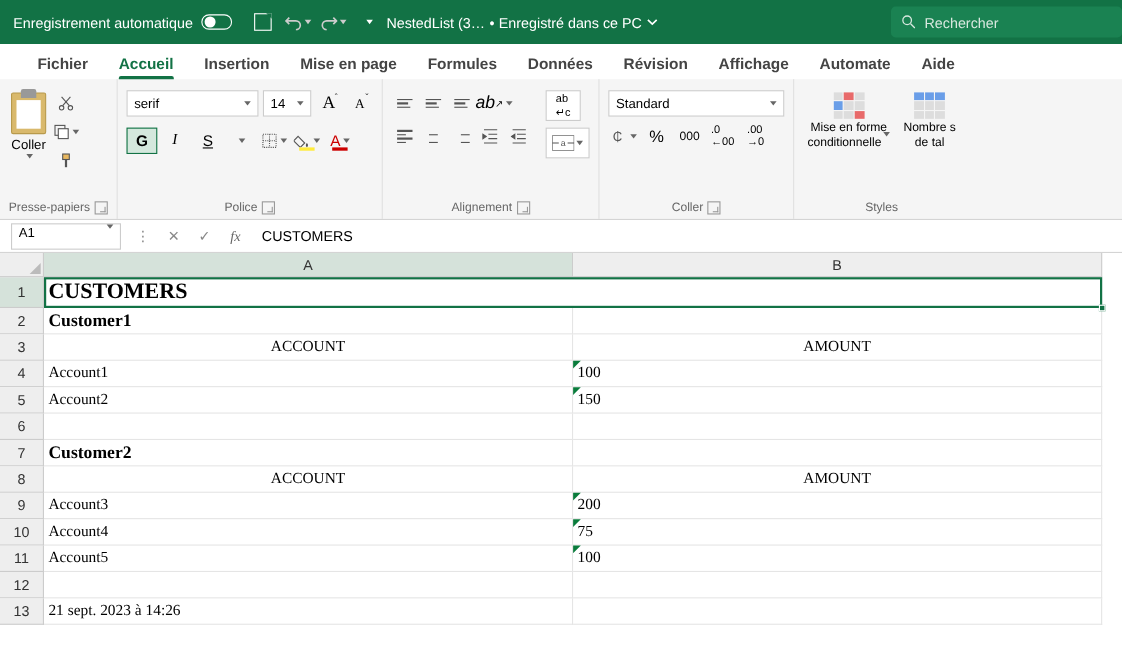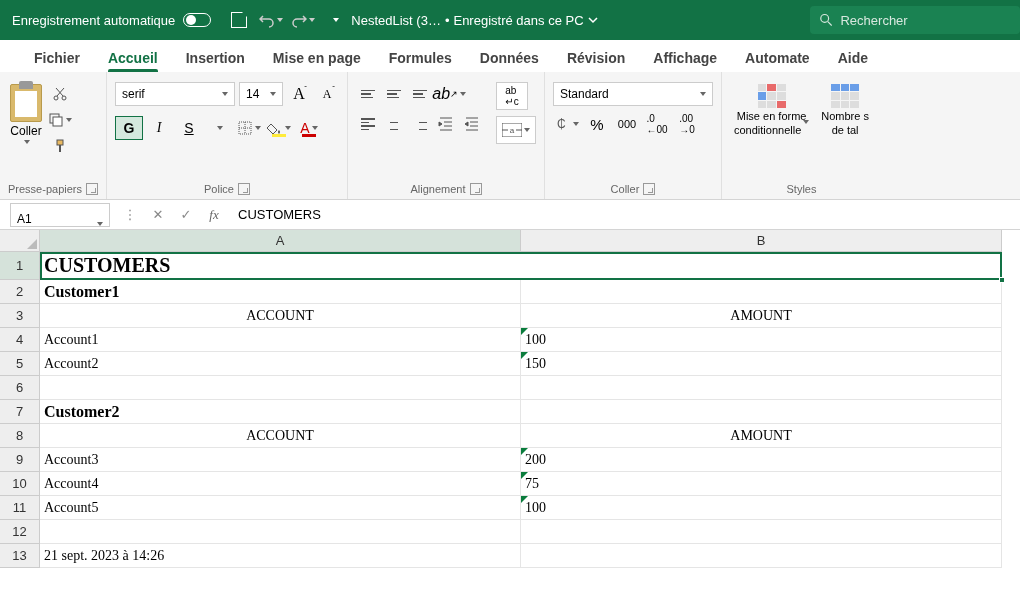--- a/index.html
+++ b/index.html
@@ -60,21 +60,21 @@
 
 
 .style-btn { display: flex; flex-direction: column; align-items: center; gap: 2px; cursor: pointer; padding: 2px 4px; font-size: 11px; }
 .grid-icon { width: 28px; height: 24px; display: grid; grid-template-columns: repeat(3,1fr); grid-template-rows: repeat(3,1fr); gap: 1px; }
 .grid-icon span { background: #ddd; }
 .grid-icon span.r { background: #e86a6a; }
 .grid-icon span.b { background: #6a9ee8; }
 
 
 .formulabar { height: 30px; border-bottom: 1px solid #d4d4d4; display: flex; align-items: center; background: #fff; }
-.namebox { width: 100px; height: 24px; border: 1px solid #ccc; margin: 0 6px 0 10px; padding: 0 6px; font-size: 12px; display: flex; align-items: flex-end; justify-content: space-between; background: #fff; }
+.namebox { width: 100px; height: 24px; border: 1px solid #ccc; margin: 0 6px 0 10px; padding: 0 6px; font-size: 12px; display: flex; align-items: flex-start; justify-content: space-between; background: #fff; }
 .fx-btns { display: flex; align-items: center; gap: 0; }
 .fx-btn { width: 28px; height: 24px; display: flex; align-items: center; justify-content: center; color: #888; font-size: 13px; cursor: pointer; }
 .fx-label { font-style: italic; font-family: 'Times New Roman', serif; color: #666; }
 .formula-input { flex: 1; padding: 0 10px; font-size: 13px; }
 .corner { width: 40px; height: 22px; background: #eee; border-right: 1px solid #ccc; border-bottom: 1px solid #ccc; position: relative; }
 .corner::after { content: ''; position: absolute; right: 2px; bottom: 2px; width: 0; height: 0; border-style: solid; border-width: 0 0 10px 10px; border-color: transparent transparent #bbb transparent; }
 .col-headers { display: flex; }
 .col-h { height: 22px; background: #eee; border-right: 1px solid #ccc; border-bottom: 1px solid #ccc; text-align: center; font-size: 13px; color: #333; line-height: 22px; }
 .col-h.ca { width: 481px; }
 .col-h.cb { width: 481px; }

